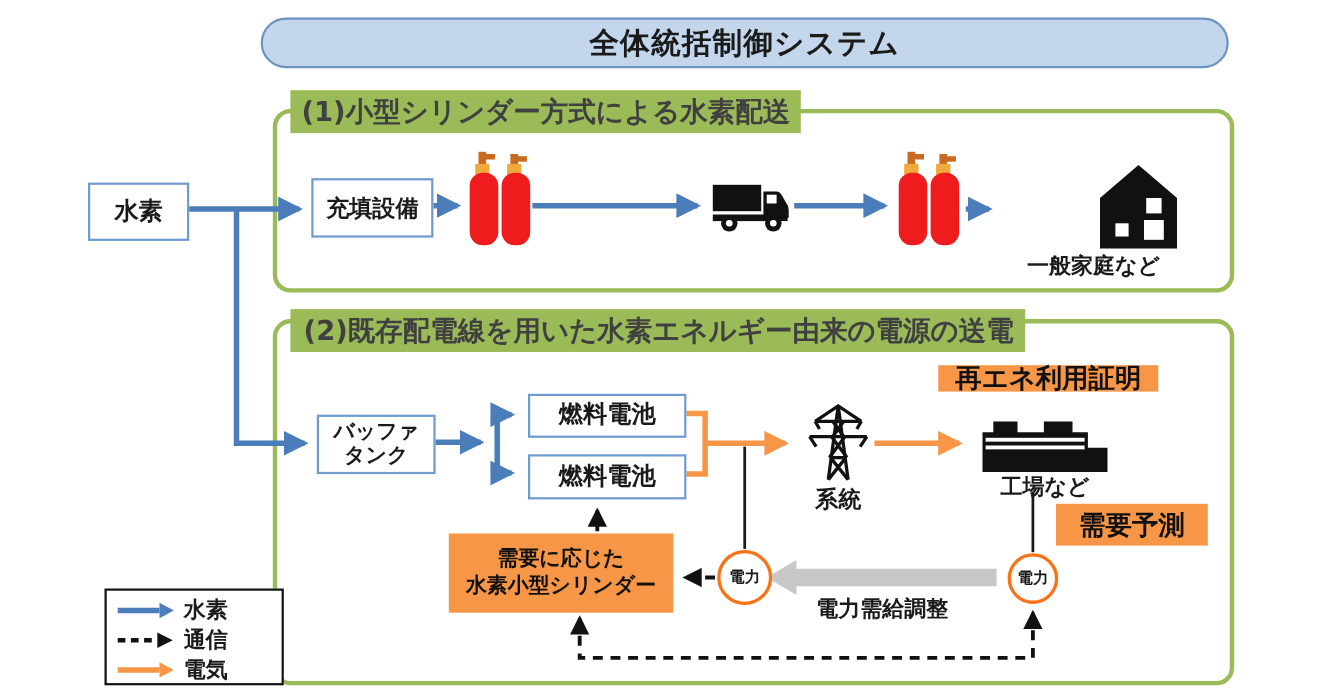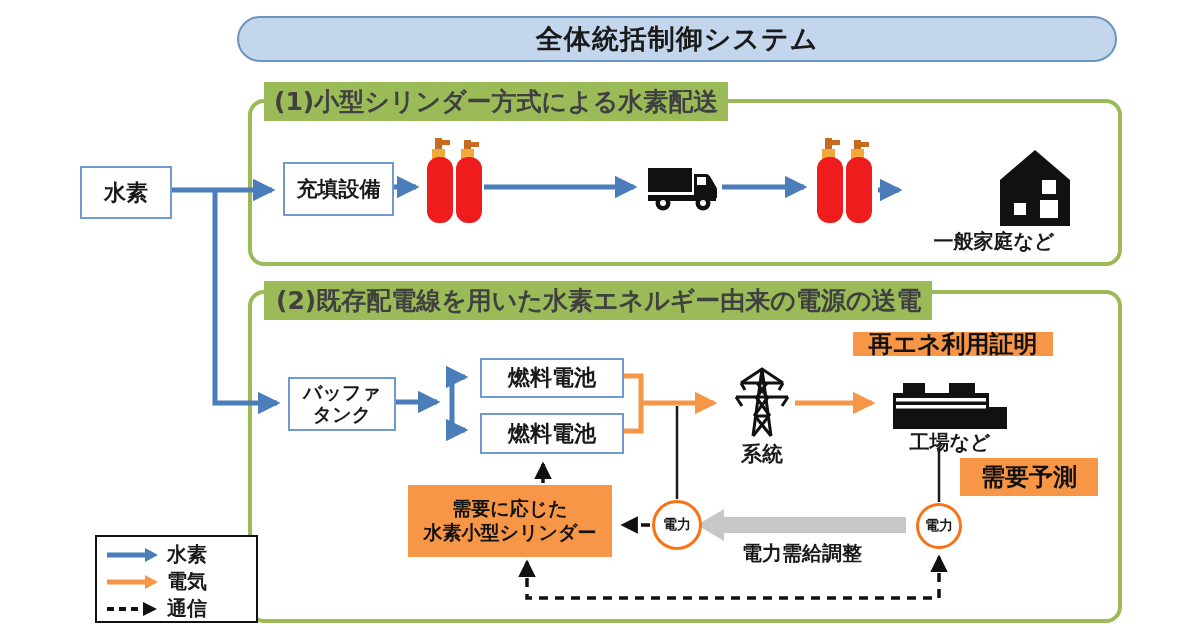--- a/index.html
+++ b/index.html
@@ -199,27 +199,27 @@
   <div class="abs legend z6" style="left:95px;top:535px;width:163px;height:88px;">
     <div class="legrow">
       <svg width="56" height="16" viewBox="0 0 56 16">
         <line x1="2" y1="8" x2="40" y2="8" stroke="#4a7dba" stroke-width="5"></line>
         <polygon points="40,1 53,8 40,15" fill="#4a7dba"></polygon>
       </svg>
       <span>水素</span>
     </div>
     <div class="legrow">
       <svg width="56" height="16" viewBox="0 0 56 16">
+        <line x1="2" y1="8" x2="38" y2="8" stroke="#111" stroke-width="4" stroke-dasharray="7 5"></line>
+        <polygon points="38,1 52,8 38,15" fill="#111"></polygon>
+      </svg>
+      <span>通信</span>
+    </div>
+    <div class="legrow">
+      <svg width="56" height="16" viewBox="0 0 56 16">
         <line x1="2" y1="8" x2="40" y2="8" stroke="#f79646" stroke-width="5"></line>
         <polygon points="40,1 53,8 40,15" fill="#f79646"></polygon>
       </svg>
       <span>電気</span>
     </div>
-    <div class="legrow">
-      <svg width="56" height="16" viewBox="0 0 56 16">
-        <line x1="2" y1="8" x2="38" y2="8" stroke="#111" stroke-width="4" stroke-dasharray="7 5"></line>
-        <polygon points="38,1 52,8 38,15" fill="#111"></polygon>
-      </svg>
-      <span>通信</span>
-    </div>
   </div>
 
 </div>
 
 </body></html>

